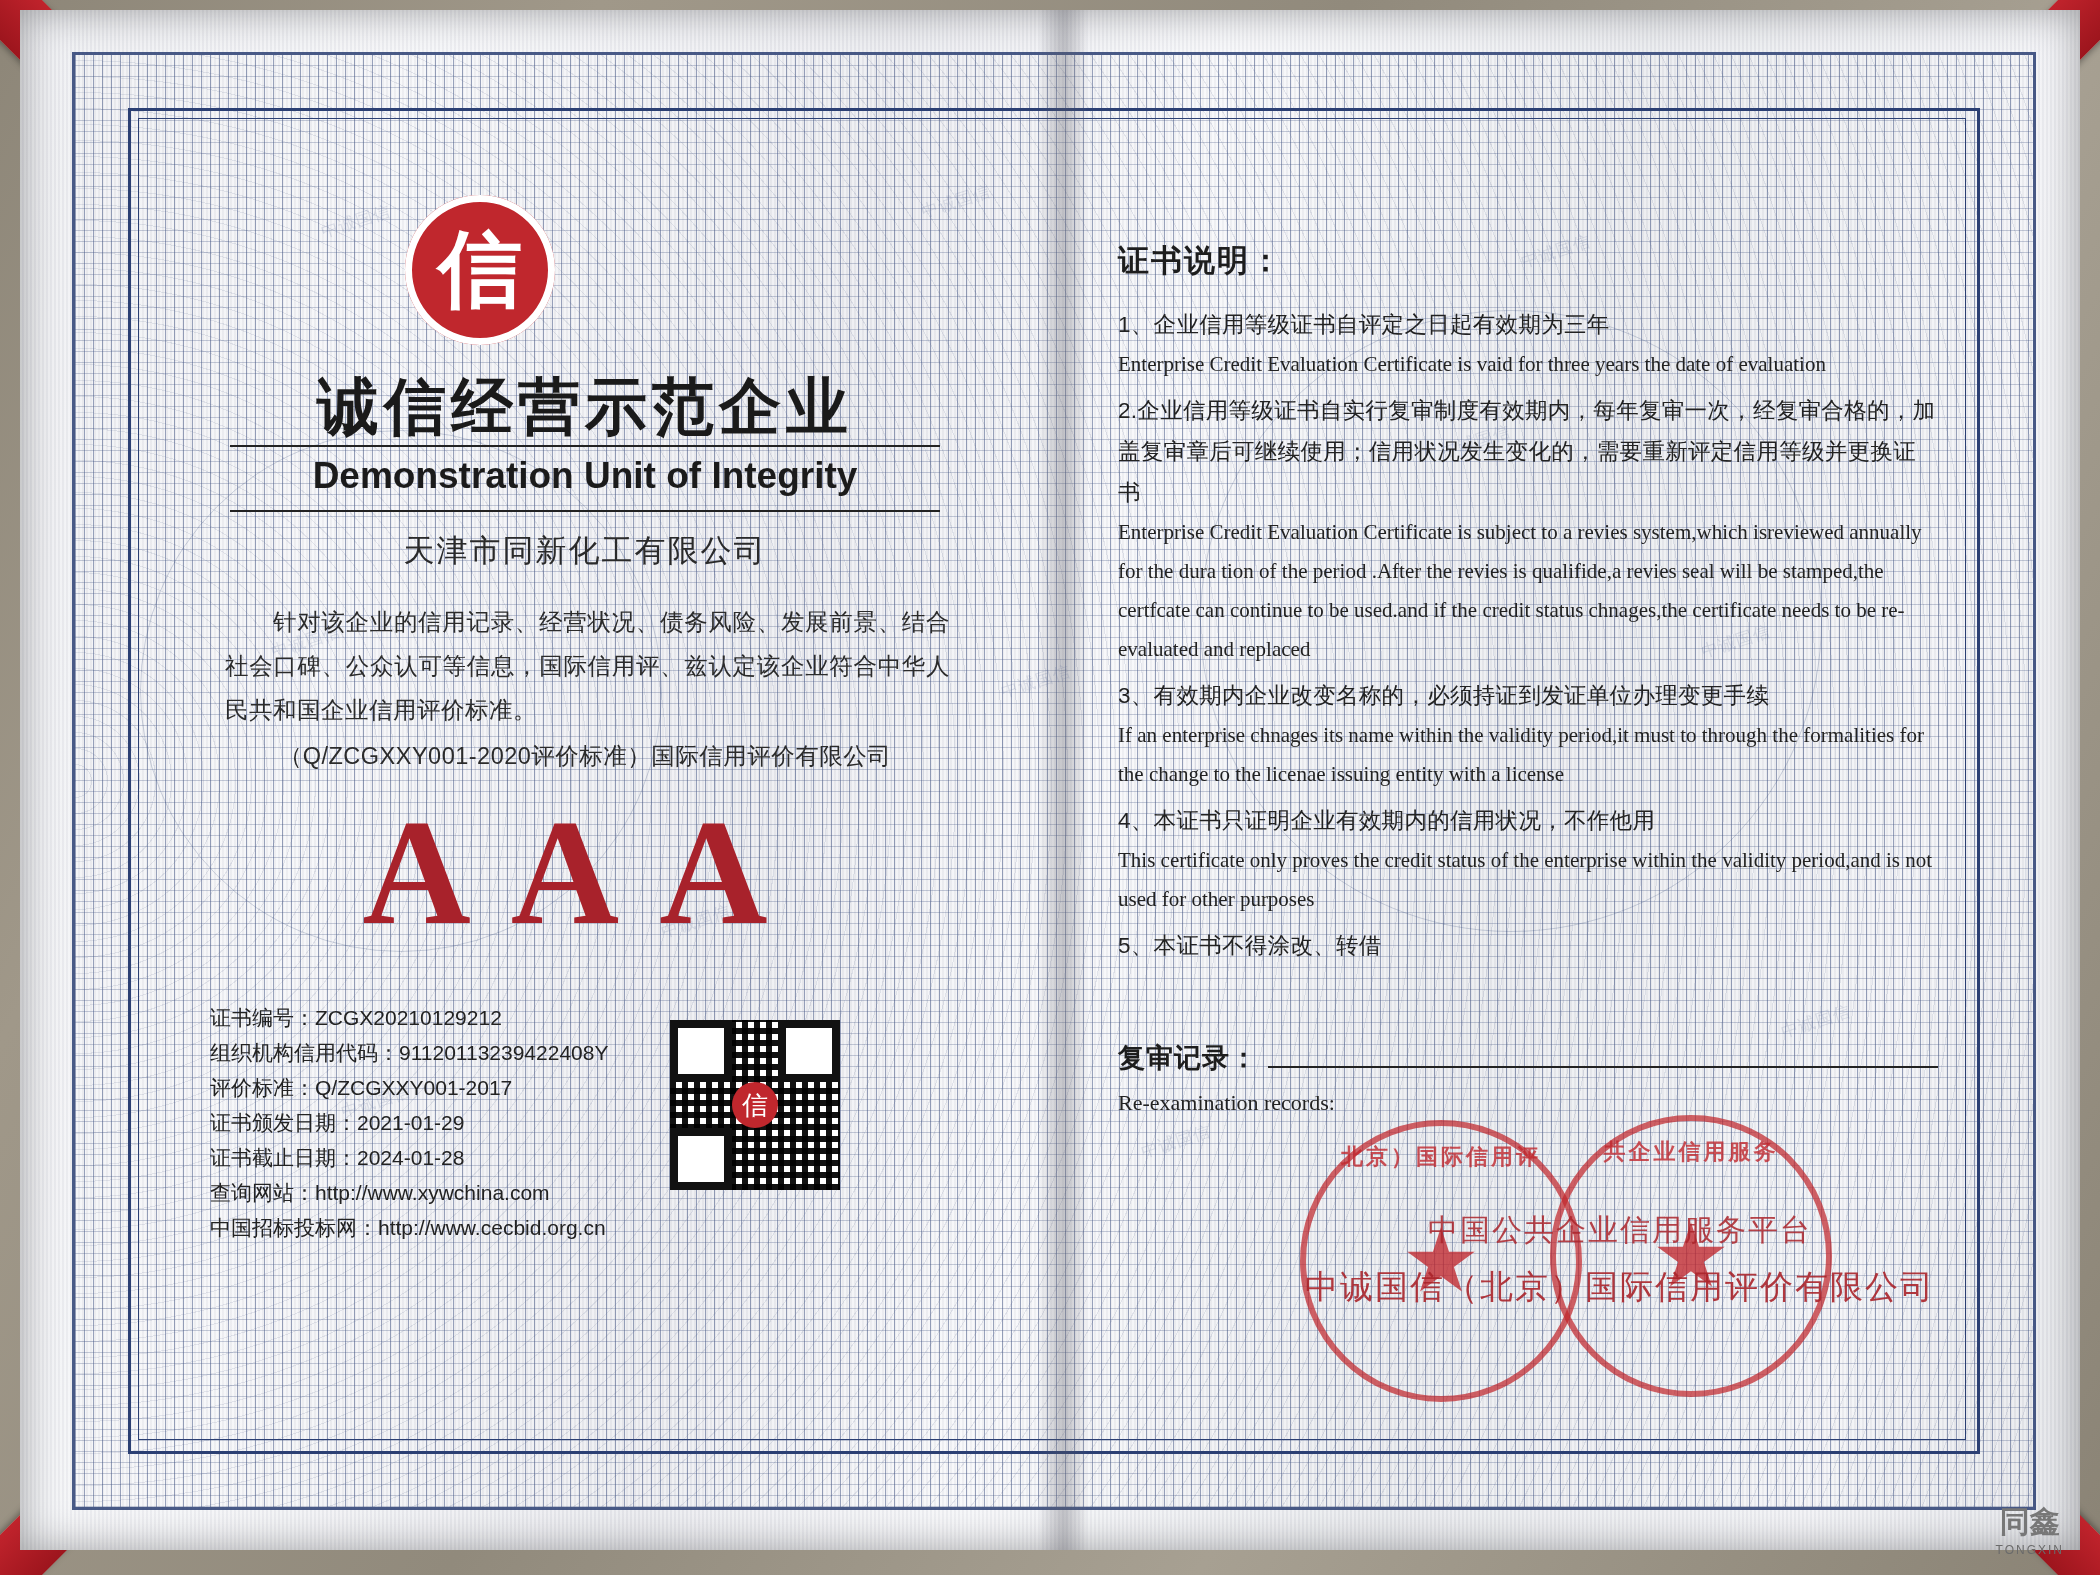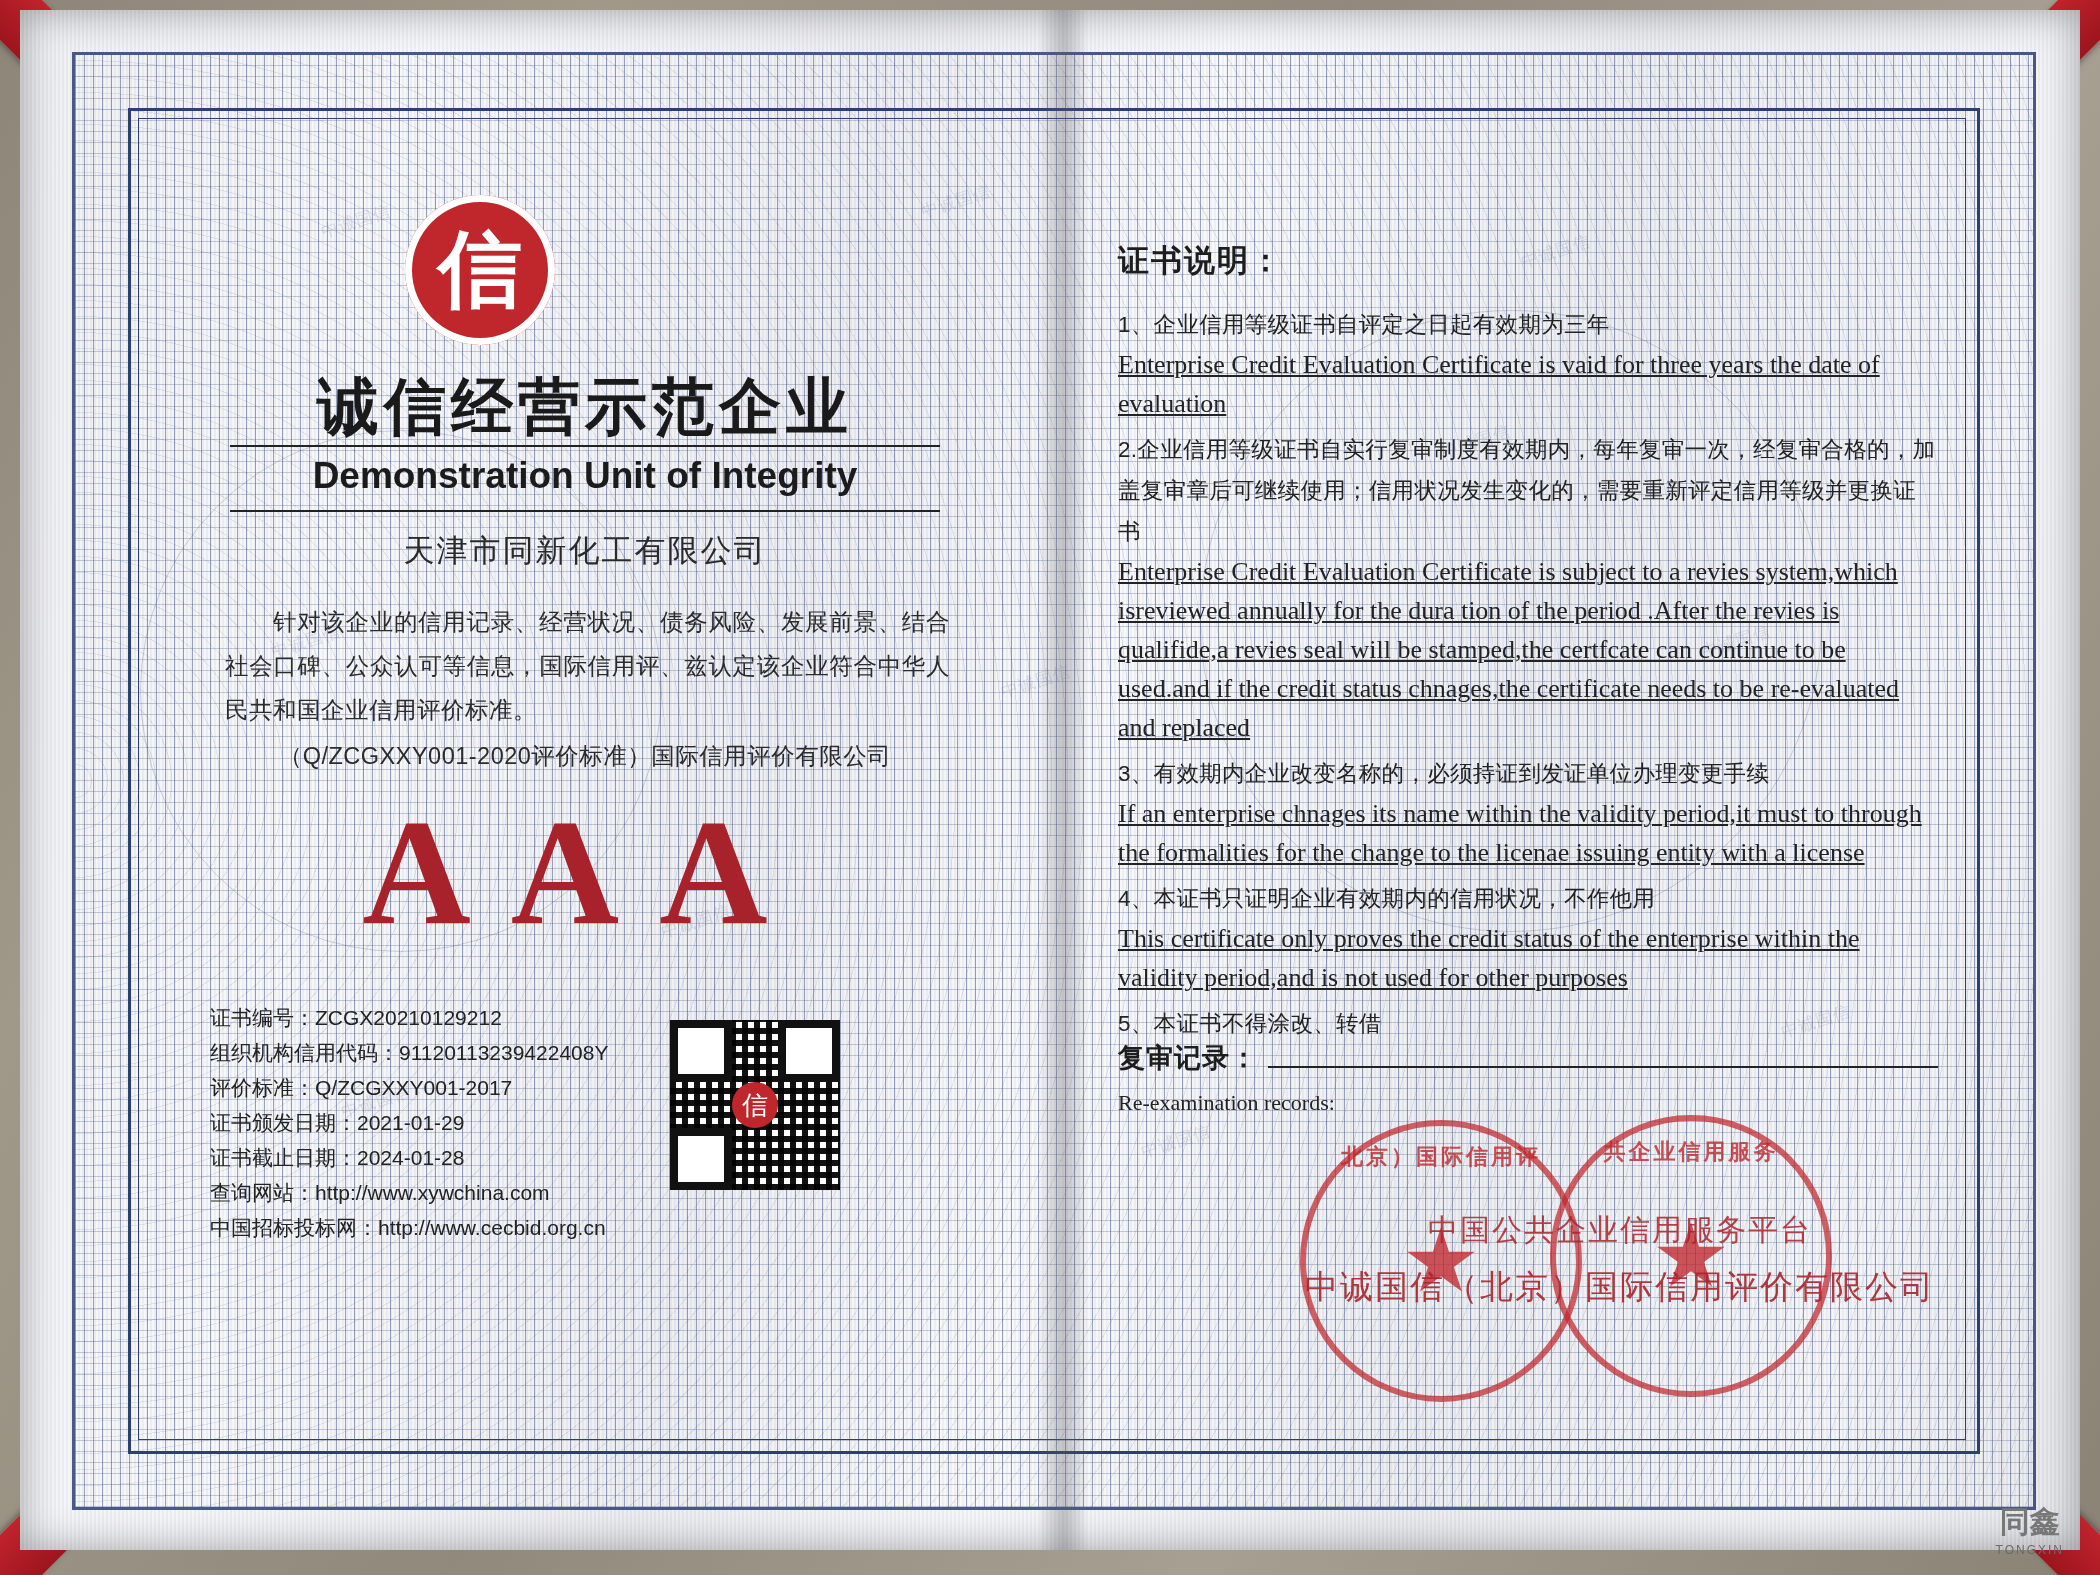--- a/index.html
+++ b/index.html
@@ -71,21 +71,21 @@
         repeating-linear-gradient(0deg,#111 0 6px,#fff 6px 12px);
       background-blend-mode:multiply;}
   .qr .qr-center{position:absolute;left:62px;top:62px;width:46px;height:46px;border-radius:50%;background:#c0272d;color:#fff;font-size:26px;display:flex;align-items:center;justify-content:center;font-family:"Liberation Serif",serif;}
   .qr .fq{position:absolute;width:46px;height:46px;border:8px solid #111;background:#fff;}
   .qr .fq.a{left:0;top:0}.qr .fq.b{right:0;top:0}.qr .fq.c{left:0;bottom:0}
 
   
   .right{position:absolute;left:1098px;top:230px;width:820px;}
   .r-title{font-size:31px;font-weight:bold;color:#1d1d1d;letter-spacing:2px;margin-bottom:22px;}
   .r-cn{font-size:22.5px;line-height:41px;color:#222;letter-spacing:.3px;}
-  .r-en{font-size:26px;line-height:39px;color:#222;font-family:"Liberation Serif",serif;text-decoration:underline;}
+  .r-en{font-size:21px;line-height:39px;color:#222;font-family:"Liberation Serif",serif;}
   .r-block{margin-bottom:6px;}
   .rex{position:absolute;left:1098px;top:1030px;width:820px;}
   .rex-cn{font-size:27px;color:#1d1d1d;font-weight:bold;letter-spacing:1px;display:flex;align-items:flex-end;}
   .rex-line{flex:1;border-bottom:2px solid #222;margin-left:10px;margin-bottom:8px;}
   .rex-en{font-size:22px;color:#222;margin-top:14px;font-family:"Liberation Serif",serif;}
 
   
   .stamp{position:absolute;width:270px;height:270px;border-radius:50%;border:6px solid rgba(192,39,45,.72);
      color:rgba(192,39,45,.8);}
   .stamp .star{position:absolute;left:50%;top:50%;transform:translate(-50%,-50%);font-size:88px;color:rgba(192,39,45,.78);line-height:1;}

